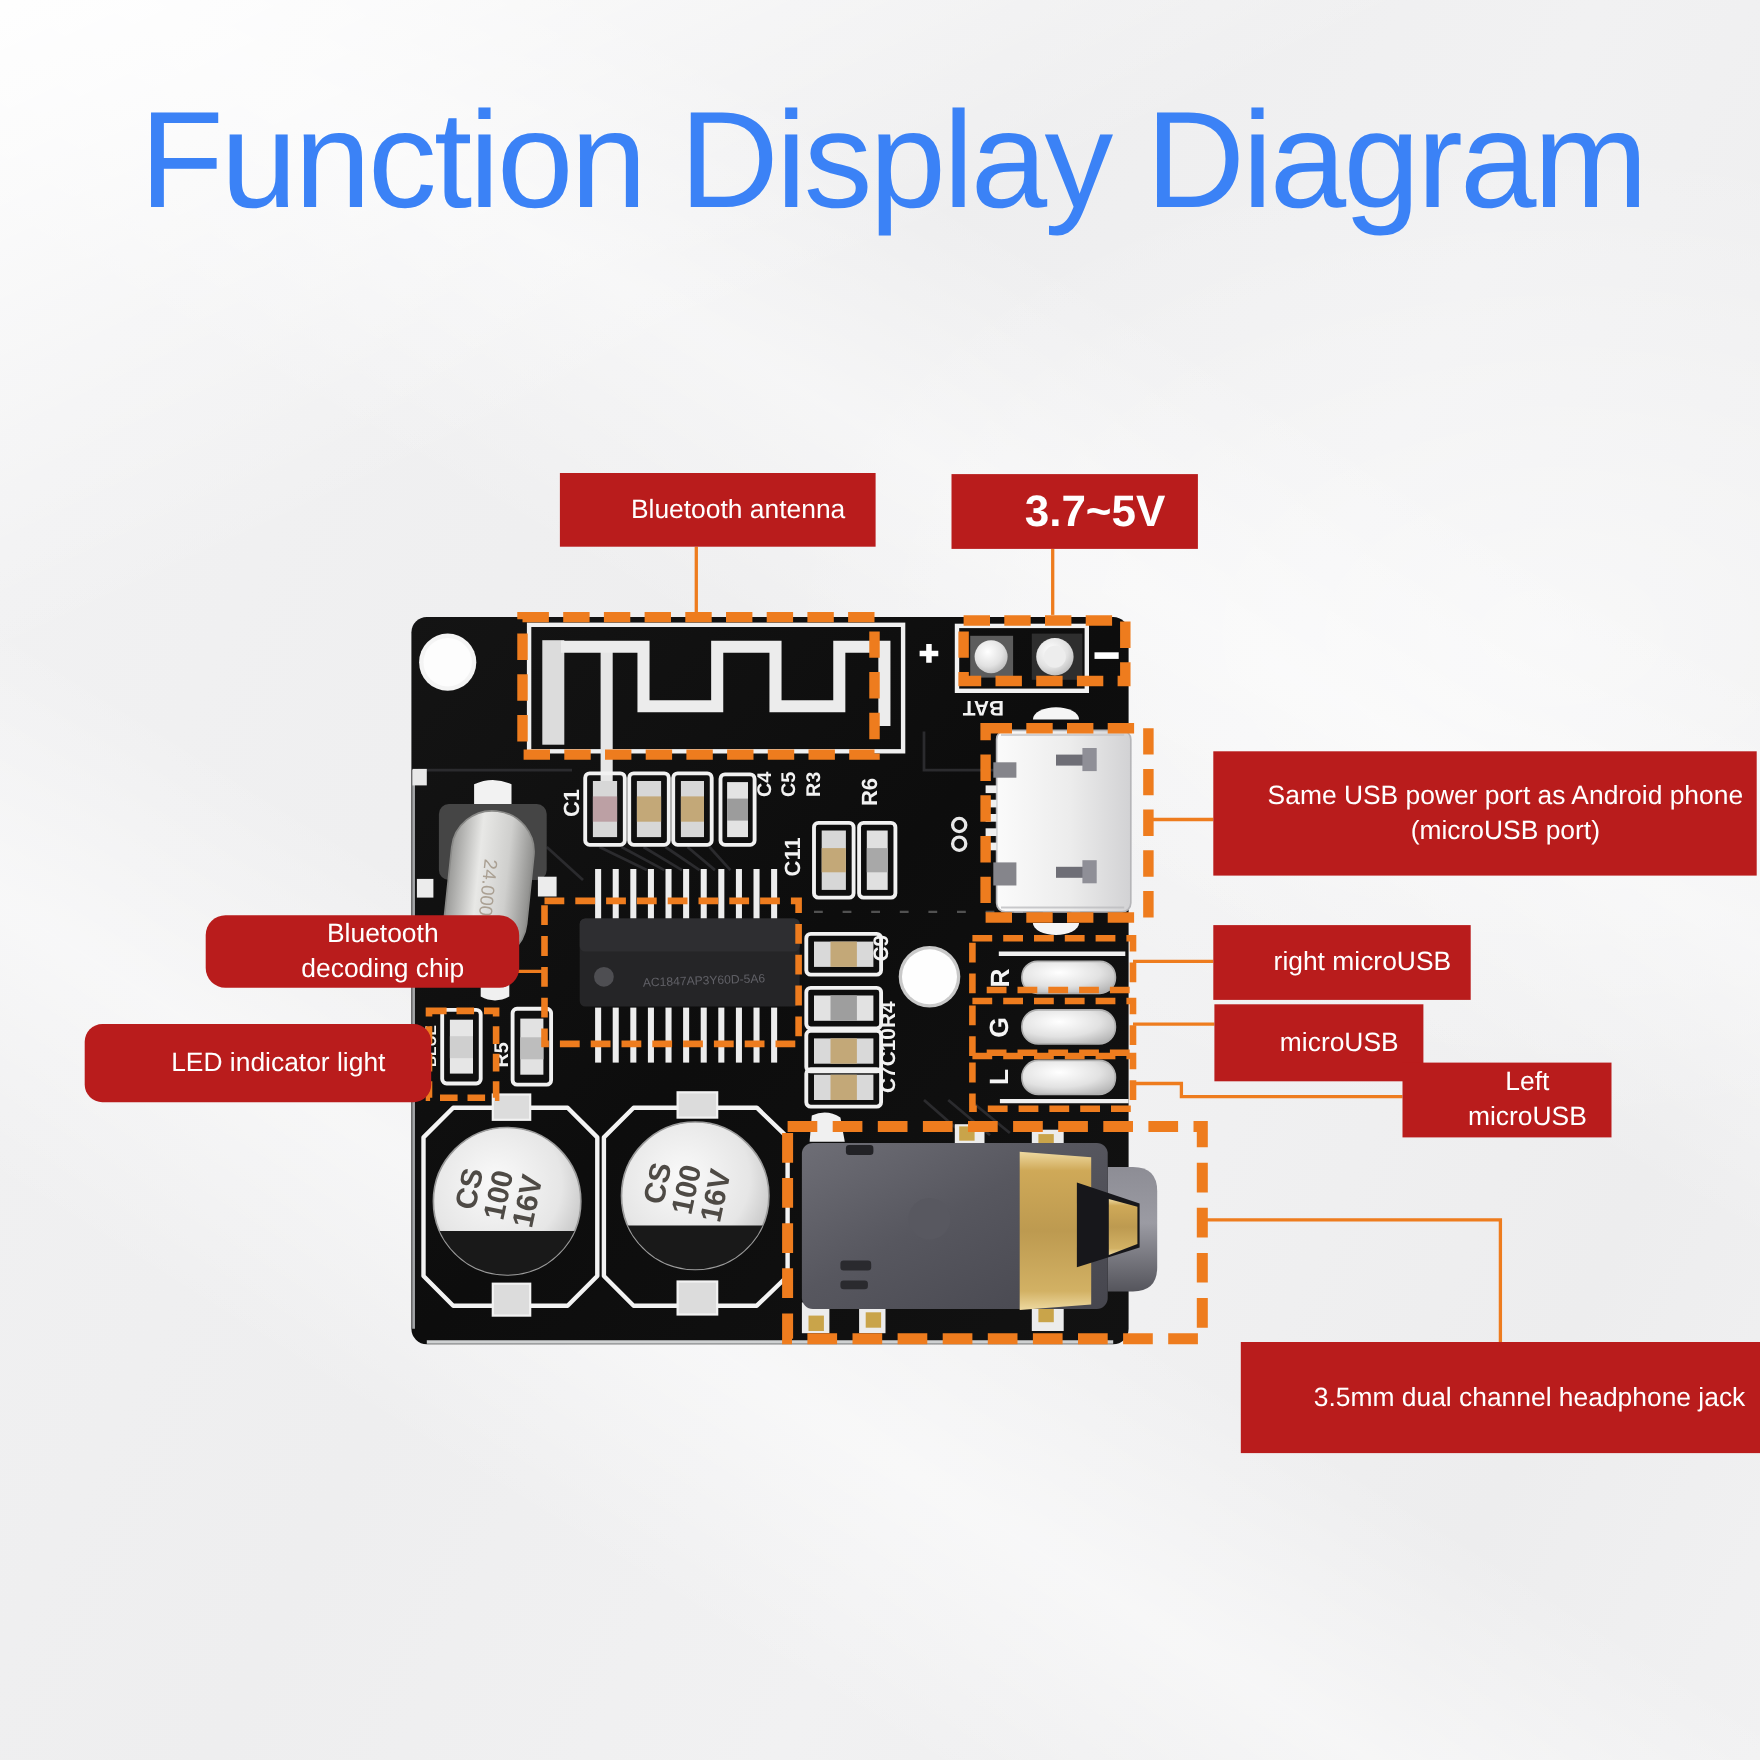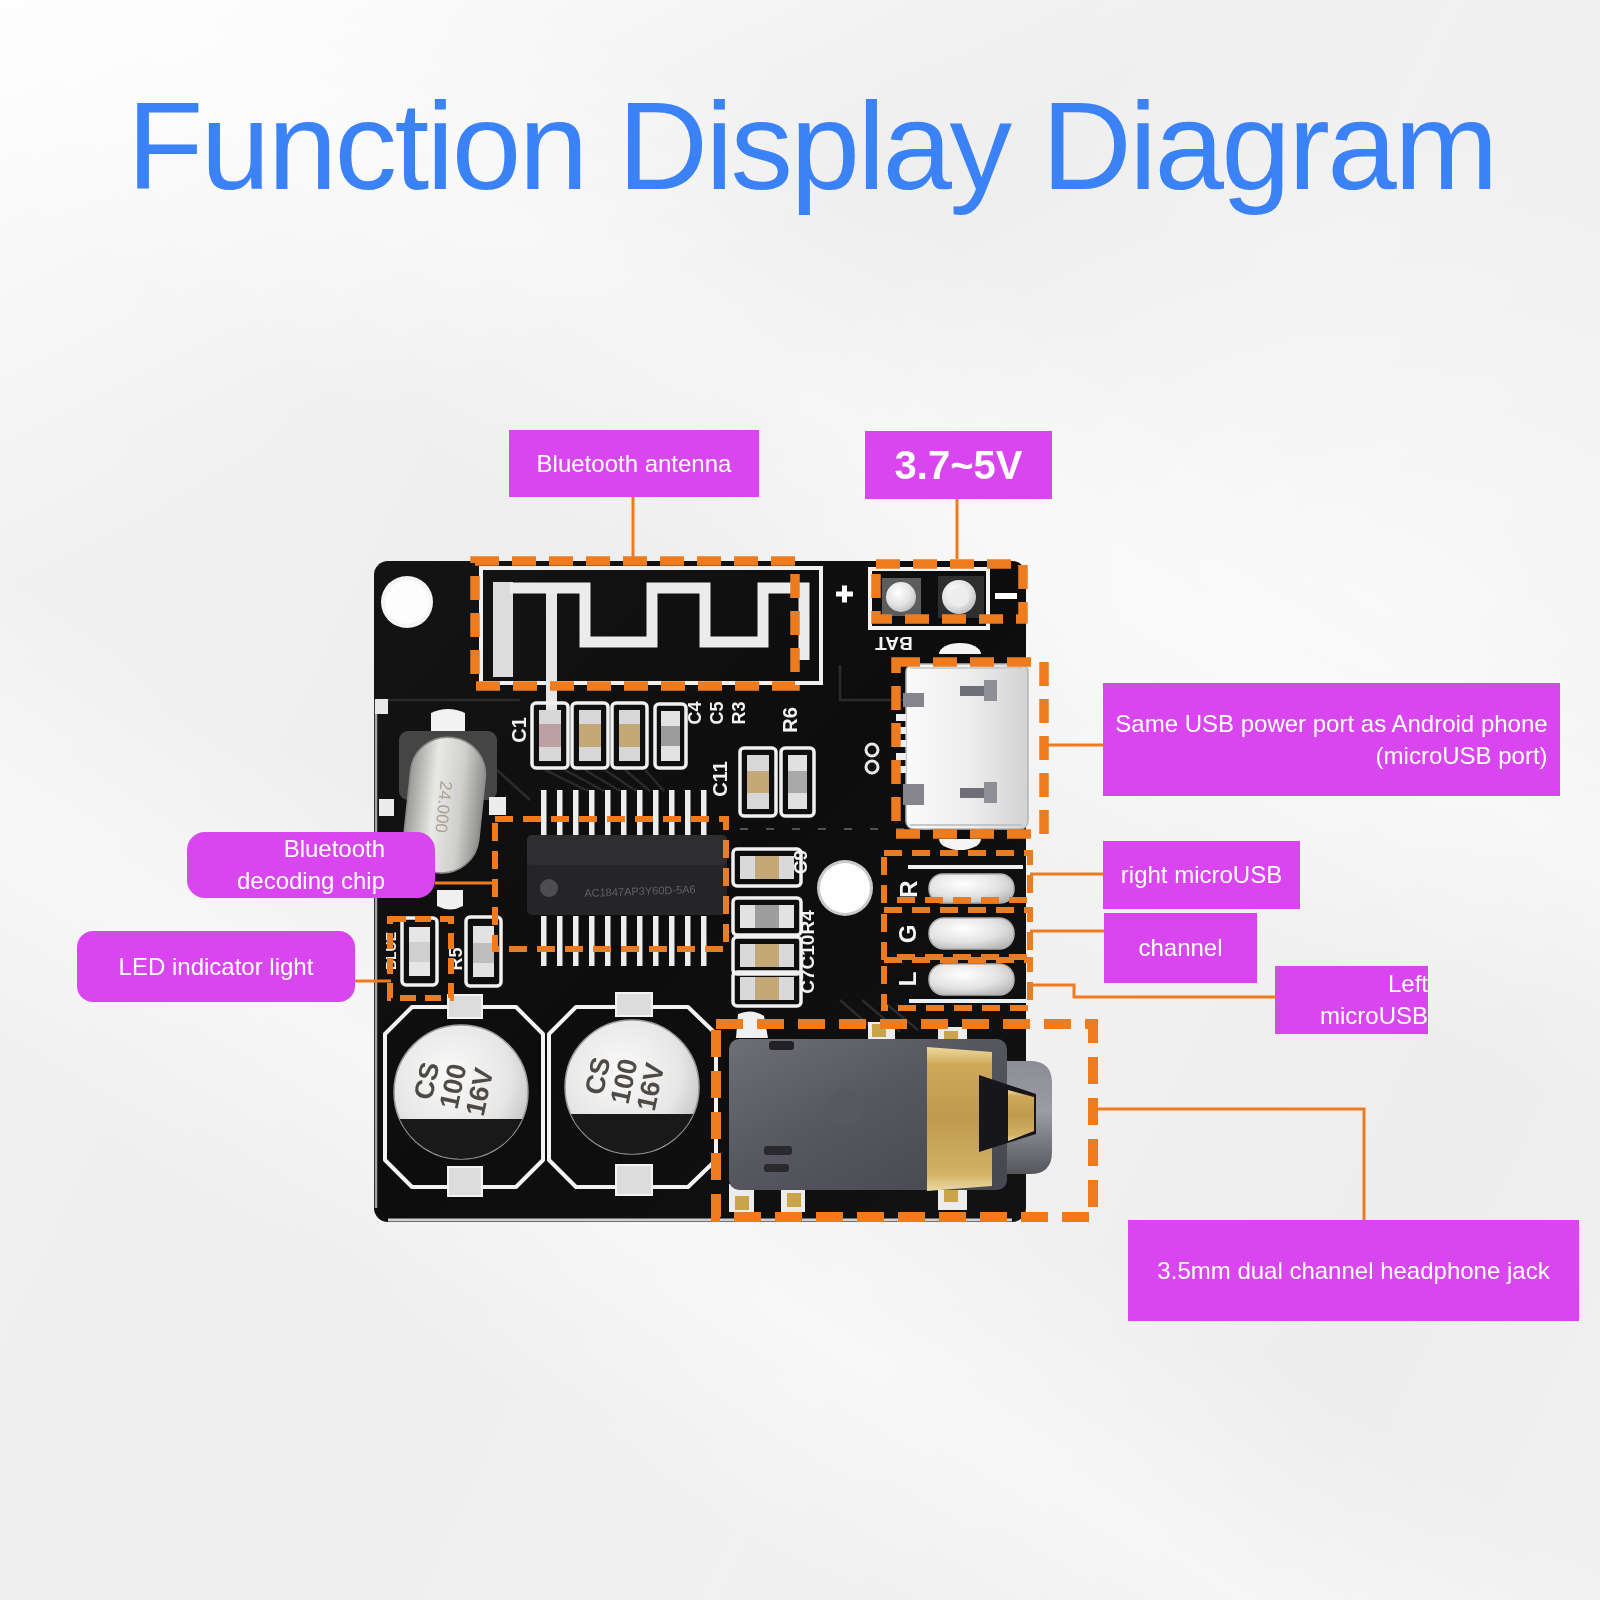--- a/index.html
+++ b/index.html
@@ -12,23 +12,23 @@
     linear-gradient(30deg, rgba(255,255,255,0) 55%, rgba(255,255,255,.45) 66%, rgba(255,255,255,0) 76%),
     radial-gradient(1100px 700px at 88% 36%, rgba(255,255,255,.55), rgba(255,255,255,0) 65%),
     linear-gradient(115deg, #f2f2f3 0%, #eeeeef 40%, #f1f1f2 62%, #ededee 85%, #f1f1f2 100%);
 }
 #title{
   position:absolute;left:127px;top:83px;
   font-size:125px;color:#3b82f6;letter-spacing:-2.6px;white-space:nowrap;
   line-height:1;
 }
 .lbl{
-  position:absolute;background:#d946ef;color:#fff;
-  display:flex;align-items:center;justify-content:center;text-align:right;
-  font-size:24px;letter-spacing:0px;line-height:32px;
+  position:absolute;background:#b91c1c;color:#fff;
+  display:flex;align-items:center;justify-content:center;text-align:center;
+  font-size:24px;letter-spacing:0px;line-height:32px;padding-left:37px;
 }
 #svg1{position:absolute;left:0;top:0;}
 </style>
 </head>
 <body>
 <div id="title">Function Display Diagram</div>
 
 <svg id="svg1" width="1600" height="1600" viewBox="0 0 1600 1600">
 <defs>
   <linearGradient id="gBoard" x1="0" y1="0" x2="1" y2="1">
@@ -325,17 +325,17 @@
   <path d="M1096 1109 H1364 V1220"></path>
   <path d="M435 883 H495"></path>
   <path d="M327 981 H391"></path>
 </g>
 </svg>
 
 <div class="lbl" style="left:509px;top:430px;width:250px;height:67px;">Bluetooth antenna</div>
 <div class="lbl" style="left:865px;top:431px;width:187px;height:68px;font-size:40px;font-weight:bold;">3.7~5V</div>
 <div class="lbl" style="left:1103px;top:683px;width:457px;height:113px;">Same USB power port as Android phone<br>(microUSB port)</div>
 <div class="lbl" style="left:1103px;top:841px;width:197px;height:68px;">right microUSB</div>
-<div class="lbl" style="left:1104px;top:913px;width:153px;height:70px;">channel</div>
+<div class="lbl" style="left:1104px;top:913px;width:153px;height:70px;">microUSB</div>
 <div class="lbl" style="left:1275px;top:966px;width:153px;height:68px;">Left microUSB</div>
 <div class="lbl" style="left:1128px;top:1220px;width:451px;height:101px;">3.5mm dual channel headphone jack</div>
 <div class="lbl" style="left:187px;top:832px;width:248px;height:66px;border-radius:18px;">Bluetooth<br>decoding chip</div>
 <div class="lbl" style="left:77px;top:931px;width:278px;height:71px;border-radius:16px;">LED indicator light</div>
 
 </body></html>

